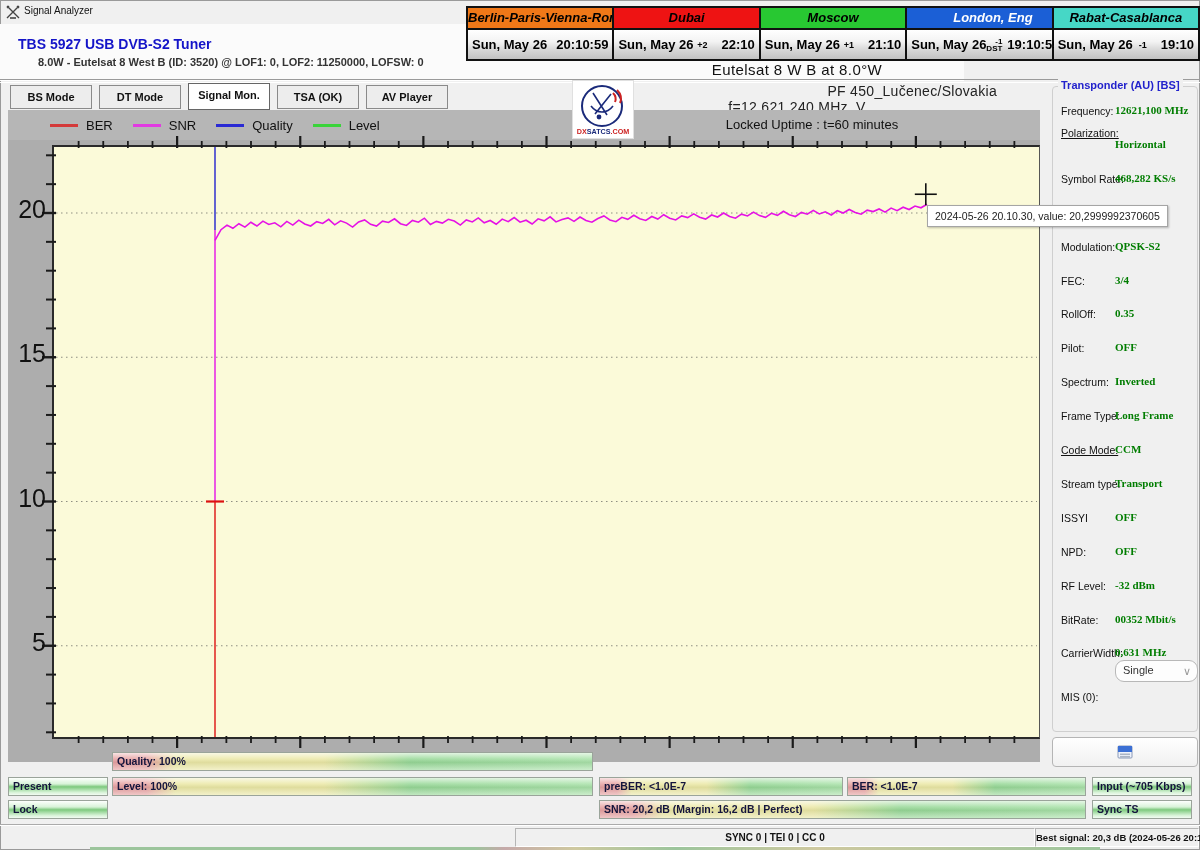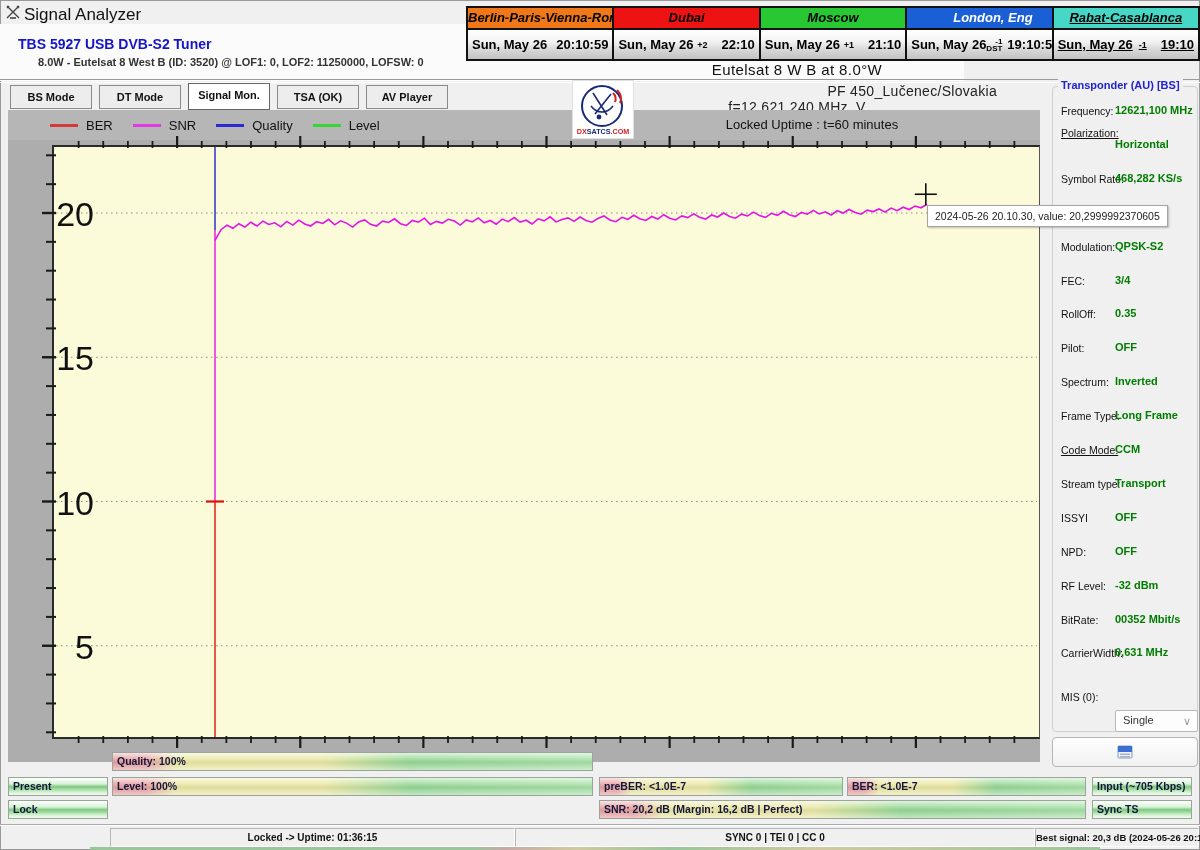--- a/index.html
+++ b/index.html
@@ -3,30 +3,30 @@
 <meta charset="utf-8">
 <style>
   html,body{margin:0;padding:0;}
   body{width:1200px;height:850px;position:relative;overflow:hidden;
        font-family:"Liberation Sans",sans-serif;background:#f0f0f0;
        box-shadow:inset 0 0 0 1px #9a9a9a;}
   .abs{position:absolute;}
 
   
   #titlebar{left:0;top:0;width:1200px;height:24px;}
-  #titlebar .t{left:24px;top:5px;font-size:17px;color:#111;}
+  #titlebar .t{left:24px;top:5px;font-size:10px;color:#111;}
   
   #tunerbar{left:0;top:24px;width:964px;height:55px;background:#fbfbfb;border-bottom:1px solid #9a9a9a;box-shadow:0 1px 0 #fff;}
   #tuner-name{left:18px;top:12px;font-size:14px;font-weight:bold;color:#1414c8;}
   #tuner-details{left:38px;top:32px;font-size:11px;font-weight:600;color:#333;}
 
   
   #clocks{left:466px;top:6px;width:730px;height:51px;display:flex;border:2px solid #111;background:#fff;}
   .clock{flex:1;display:flex;flex-direction:column;border-right:2px solid #111;min-width:0;}
-  .clock:last-child{border-right:none;text-decoration:underline;}
+  .clock:last-child{border-right:none;}
   .clock-h{height:20px;line-height:20px;text-align:center;font-size:13px;font-style:italic;font-weight:bold;border-bottom:2px solid #111;white-space:nowrap;overflow:hidden;}
   .clock-b{flex:1;display:flex;align-items:center;padding:0 4px;background:linear-gradient(180deg,#ffffff 0%,#f3f3f3 40%,#d6d6d6 70%,#c2c2c2 100%);font-size:13px;font-weight:bold;color:#000;white-space:nowrap;}
   .clock-b .date{flex:0 0 auto;}
   .clock-b .sp{flex:1;}
   .clock-b .off{font-size:9px;vertical-align:6px;margin-right:14px;}
   .clock-b .dst{display:inline-flex;flex-direction:column;align-items:flex-end;line-height:7px;margin-right:5px;}
   .clock-b .dst .m1{font-size:8px;}
   .clock-b .dst .d{font-size:8px;}
   .clock-b .time{flex:0 0 auto;}
 
@@ -50,31 +50,31 @@
   
   #chart{left:8px;top:110px;width:1032px;height:652px;background:#adadad;}
   #legendbar{left:0;top:0;width:1032px;height:30px;background:#b6b6b6;}
   #legend{left:42px;top:0;height:30px;display:flex;align-items:center;gap:20px;justify-content:space-between;}
   .leg{display:flex;align-items:center;gap:8px;font-size:13px;color:#111;}
   .leg .dash{width:28px;height:3px;}
   #uptime-line{left:684px;top:0;width:240px;height:30px;line-height:30px;text-align:center;font-size:13px;color:#111;}
   #plot{left:44px;top:35px;width:985px;height:590px;background:#fbfad9;
         border:2px solid #2a2a2a;border-right:1px solid #555;box-sizing:content-box;}
   #plot svg{position:absolute;left:0;top:0;overflow:visible;}
-  .ylab{position:absolute;width:38px;text-align:right;font-size:34px;color:#111;margin-left:48px;}
+  .ylab{position:absolute;width:38px;text-align:right;font-size:25px;color:#111;}
 
   
   #tooltip{left:927px;top:205px;height:18px;line-height:18px;padding:1px 7px;background:#fff;border:1px solid #a5a5a5;
            border-radius:0;font-size:10.5px;color:#222;white-space:nowrap;z-index:30;box-shadow:1px 1px 2px rgba(0,0,0,.25);}
 
   
   #tp-group{left:1052px;top:86px;width:144px;height:644px;border:1px solid #cfcfcf;border-radius:4px;}
   #tp-title{left:1058px;top:79px;font-size:11px;font-weight:bold;color:#2222cc;background:#f0f0f0;padding:0 3px;z-index:2;}
   .tp-label{position:absolute;left:8px;font-size:10.5px;color:#111;white-space:nowrap;}
-  .tp-value{position:absolute;left:62px;font-size:11px;font-weight:bold;white-space:nowrap;}
+  .tp-value{position:absolute;left:62px;font-size:11px;font-weight:bold;white-space:nowrap;font-family:Liberation Serif, serif;}
   #mis-select{position:absolute;left:62px;width:74px;height:20px;background:#fdfdfd;border:1px solid #b8b8b8;border-radius:2px;
               font-size:11px;color:#333;line-height:18px;padding-left:7px;}
   #mis-select .chev{position:absolute;right:6px;top:1px;color:#999;font-size:11px;}
 
   
   #export-btn{left:1052px;top:737px;width:144px;height:28px;background:linear-gradient(#ffffff,#f1f1f1);
               border:1px solid #b5b5b5;border-radius:4px;display:flex;align-items:center;justify-content:center;}
 
   
   .bar{position:absolute;height:19px;border:1px solid #9aa49a;box-sizing:border-box;overflow:hidden;}
@@ -357,21 +357,21 @@
     <div class="tp-value" style="top: 423.8px; color: rgb(0, 125, 0);">OFF</div>
     <div class="tp-label" style="top: 458.7px;">NPD:</div>
     <div class="tp-value" style="top: 457.7px; color: rgb(0, 125, 0);">OFF</div>
     <div class="tp-label" style="top: 492.6px;">RF Level:</div>
     <div class="tp-value" style="top: 491.6px; color: rgb(0, 125, 0);">-32 dBm</div>
     <div class="tp-label" style="top: 526.5px;">BitRate:</div>
     <div class="tp-value" style="top: 525.5px; color: rgb(0, 125, 0);">00352 Mbit/s</div>
     <div class="tp-label" style="top: 560.4px;">CarrierWidth:</div>
     <div class="tp-value" style="top: 559.4px; color: rgb(0, 125, 0);">0,631 MHz</div>
     <div class="tp-label" style="top: 604px;">MIS (0):</div>
-    <div id="mis-select" style="top: 623px;"><span>Single</span><span class="chev">∨</span></div>
+    <div id="mis-select" style="top: 573px; border-radius: 9px;"><span>Single</span><span class="chev">∨</span></div>
   </div>
 <div class="abs" id="tp-title">Transponder (AU) [BS]</div>
 
 <div class="abs" id="export-btn">
   <svg width="16" height="14" viewBox="0 0 16 14">
     <rect x="1" y="1" width="14" height="12" rx="1" fill="#eef2fb" stroke="#8a9ab8"></rect>
     <rect x="1" y="1" width="14" height="6" fill="#3b6fd4"></rect>
     <rect x="3" y="8.5" width="10" height="1.6" fill="#aab4c4"></rect>
     <rect x="3" y="11" width="10" height="1.6" fill="#aab4c4"></rect>
   </svg>
@@ -401,17 +401,16 @@
     </div>
     <div class="bar meter" style="left: 599px; top: 800px; width: 487px;">
       <span class="lbl">SNR: 20,2 dB (Margin: 16,2 dB | Perfect)</span>
     </div>
     <div class="bar green" style="left: 1092px; top: 800px; width: 100px;">
       <span class="lbl">Sync TS</span>
     </div>
   </div>
 
 <div class="abs" id="statusbar">
-  <div class="spanel" id="sp1" style="left:110px;width:403px;">Locked -&gt; Uptime: 01:36:15</div>
   <div class="spanel" id="sp2" style="left:515px;width:518px;">SYNC 0 | TEI 0 | CC 0</div>
   <div class="spanel" id="sp3" style="left:1035px;width:162px;font-size:9.5px;">Best signal: 20,3 dB (2024-05-26 20:10)</div>
 </div>
 <div class="abs" id="bottom-sliver"></div>
 
 </body></html>

